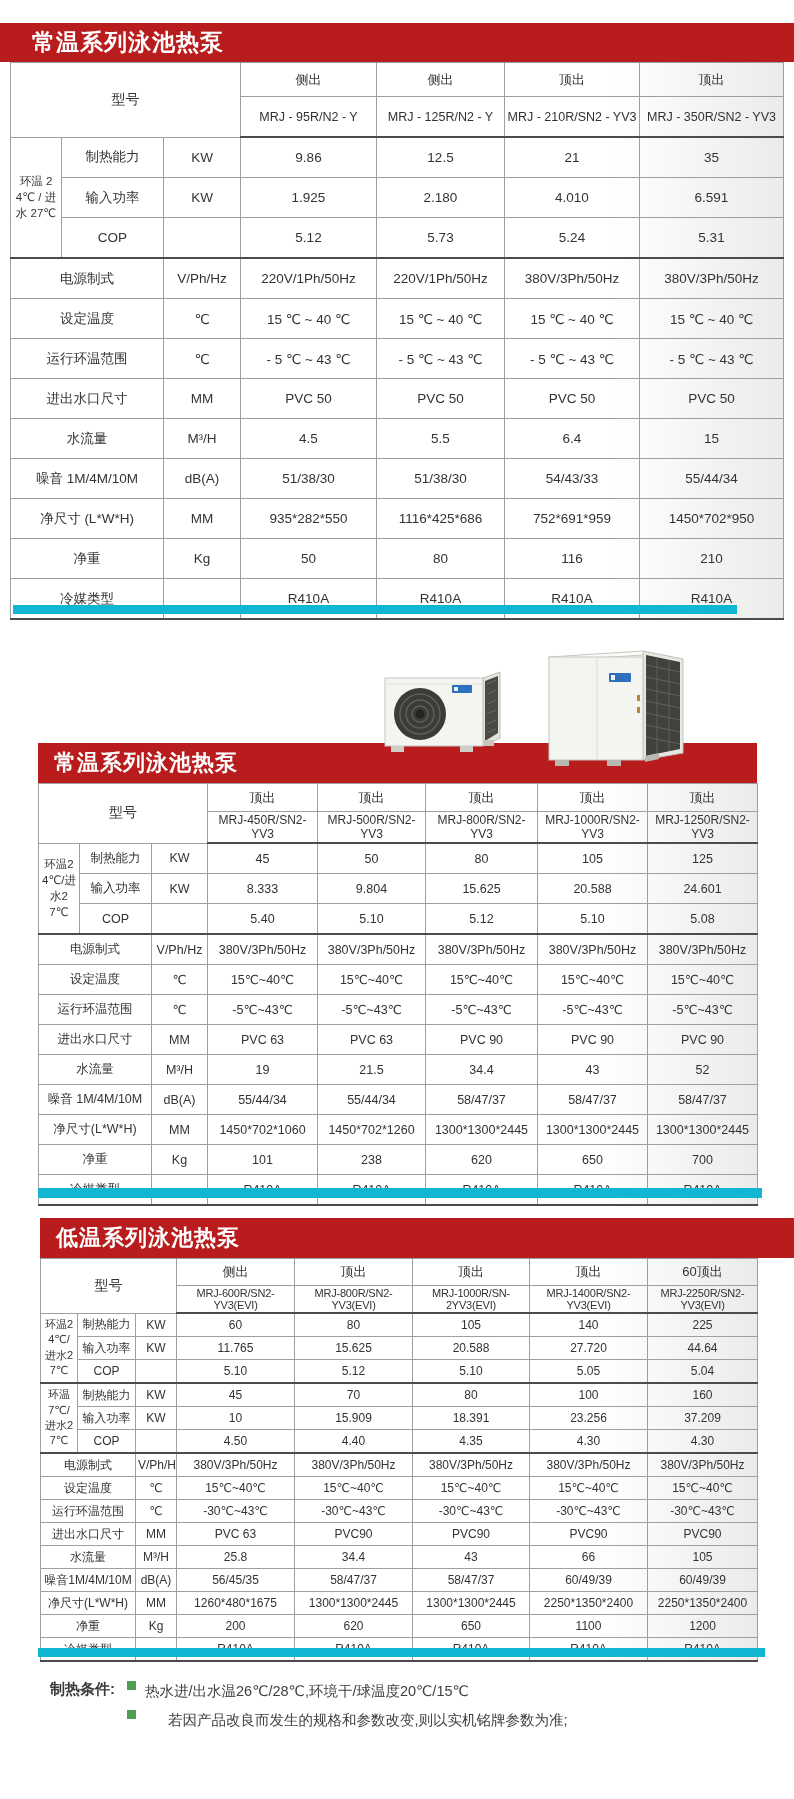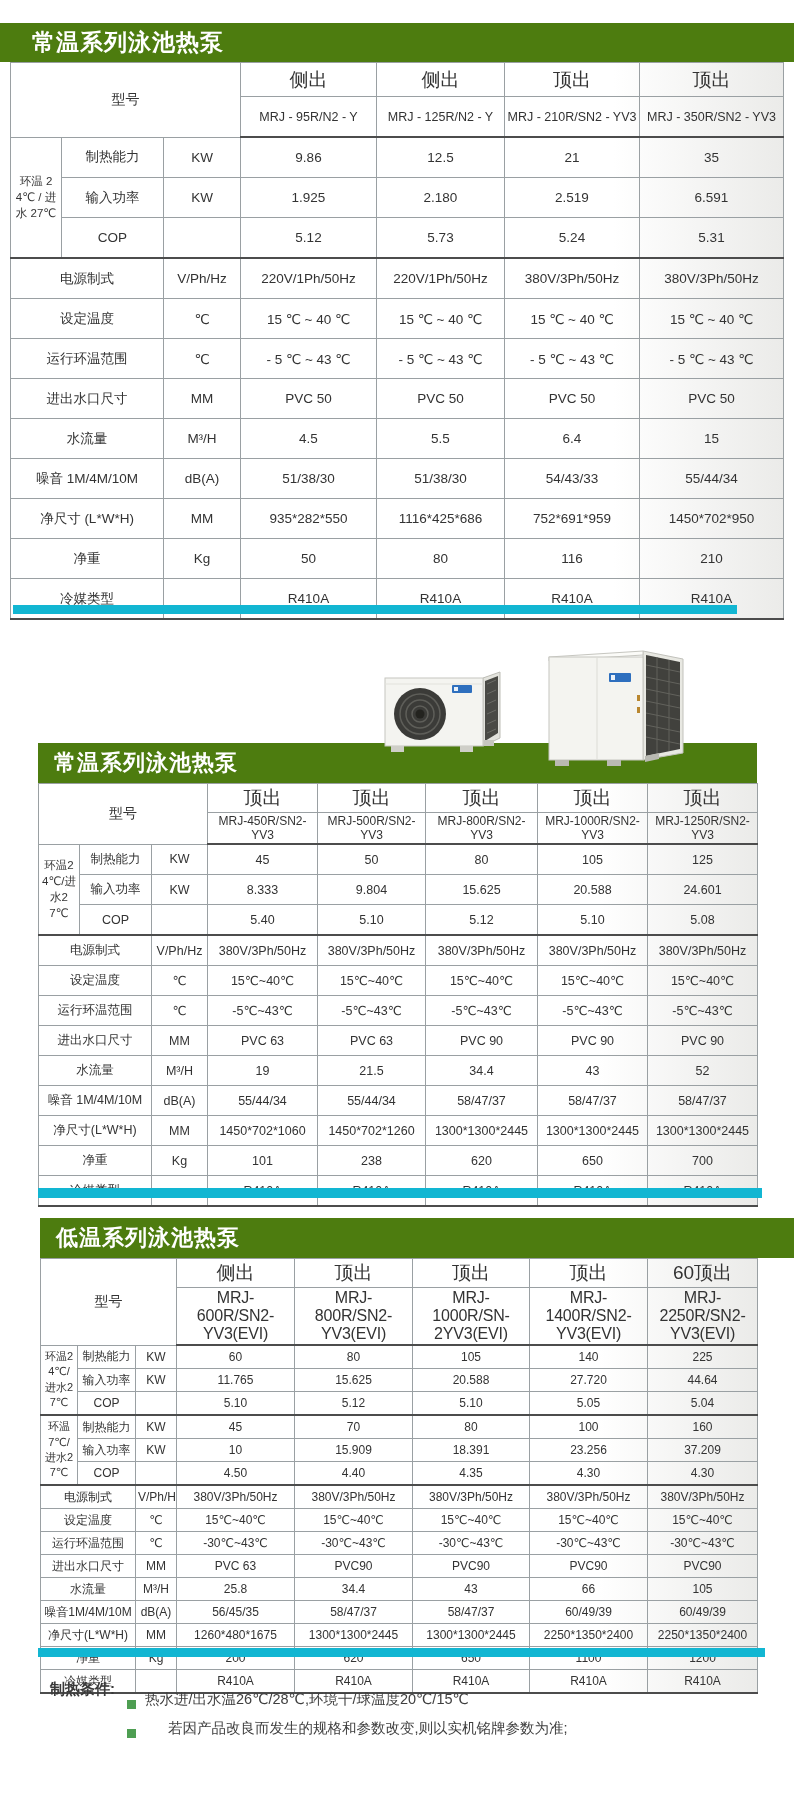--- a/index.html
+++ b/index.html
@@ -4,57 +4,57 @@
 <style>
   html,body{margin:0;padding:0;}
   body{
     width:794px;height:1799px;position:relative;background:#ffffff;
     font-family:"Liberation Sans","DejaVu Sans",sans-serif;color:#333;
     overflow:hidden;
   }
   .abs{position:absolute;}
   
   .titlebar{
-    background:#4d7c0f;color:#fff;display:flex;align-items:center;
+    background:#b91c1c;color:#fff;display:flex;align-items:center;
     font-weight:bold;font-size:23px;letter-spacing:1px;z-index:1;
   }
   .titlebar.tb1{left:0;top:23px;width:794px;height:39px;padding-left:32px;box-sizing:border-box;}
   .titlebar.tb2{left:38px;top:743px;width:719px;height:40px;padding-left:16px;box-sizing:border-box;font-size:22px;}
   .titlebar.tb3{left:40px;top:1218px;width:758px;height:40px;padding-left:16px;box-sizing:border-box;font-size:22px;}
   
   .sepbar{background:#12b6d2;}
   
   .tablewrap{background:linear-gradient(90deg,#ffffff 78%,#ebebe9 100%);}
   table.spec{border-collapse:collapse;table-layout:fixed;width:100%;}
   table.spec td{
     border:1px solid #9aa0a3;text-align:center;vertical-align:middle;
     padding:1px 2px;overflow:hidden;background:transparent;
   }
   table.spec thead tr.model-row td{border-bottom:2px solid #4c4c4c;}
   table.spec tbody tr.sep td{border-top:2px solid #4c4c4c;}
   table.spec tbody tr:last-child td{border-bottom:2px solid #4c4c4c;}
   td.group-cell{font-size:11.5px;line-height:1.4;padding:0 2px;word-break:break-all;}
   td.model-header-cell{font-size:14px;}
-  td.discharge-cell{font-size:19px;}
+  td.discharge-cell{font-size:13px;}
   td.model-name-cell{font-size:12.5px;padding:0 1px;}
   .t1{left:10px;top:62px;width:773px;font-size:13.5px;}
   .t1 td{height:37px;}
   .t1 thead tr.disc-row td{height:31px;}
   .t2{left:38px;top:783px;width:719px;font-size:12.5px;}
   .t2 td{height:27px;}
   .t2 thead td{height:25px;}
   .t2 td.model-name-cell{font-size:12px;}
   .t3{left:40px;top:1258px;width:717px;font-size:12px;}
   .t3 td{height:20px;}
   .t3 thead td{height:24px;}
-  .t3 td.model-name-cell{font-size:16px;letter-spacing:-0.2px;margin-left:11px;}
+  .t3 td.model-name-cell{font-size:11px;letter-spacing:-0.2px;margin-left:11px;}
   .t3 td.group-cell{font-size:11px;}
   
   .footer-label{font-size:15px;font-weight:bold;color:#3a3a3a;text-align:right;}
-  .note-line{display:flex;align-items:flex-end;font-size:14.5px;color:#3f3f3f;line-height:20px;margin-top:8px;}
+  .note-line{display:flex;align-items:flex-start;font-size:14.5px;color:#3f3f3f;line-height:20px;}
   .note-bullet{width:9px;height:9px;background:#4e9e52;margin-right:9px;flex:0 0 auto;}
   
   .unit-img{z-index:2;}
 </style>
 </head>
 <body>
 
 <div class="abs titlebar tb1">
   <span>常温系列泳池热泵</span>
 </div>
@@ -92,21 +92,21 @@
           <td class="value-cell">9.86</td>
           <td class="value-cell">12.5</td>
           <td class="value-cell">21</td>
           <td class="value-cell">35</td>
         </tr>
         <tr>
           <td class="param-cell">输入功率</td>
           <td class="unit-cell">KW</td>
           <td class="value-cell">1.925</td>
           <td class="value-cell">2.180</td>
-          <td class="value-cell">2.519</td>
+          <td class="value-cell">4.010</td>
           <td class="value-cell">6.591</td>
         </tr>
         <tr>
           <td class="param-cell">COP</td>
           <td class="unit-cell"></td>
           <td class="value-cell">5.12</td>
           <td class="value-cell">5.73</td>
           <td class="value-cell">5.24</td>
           <td class="value-cell">5.31</td>
         </tr>

